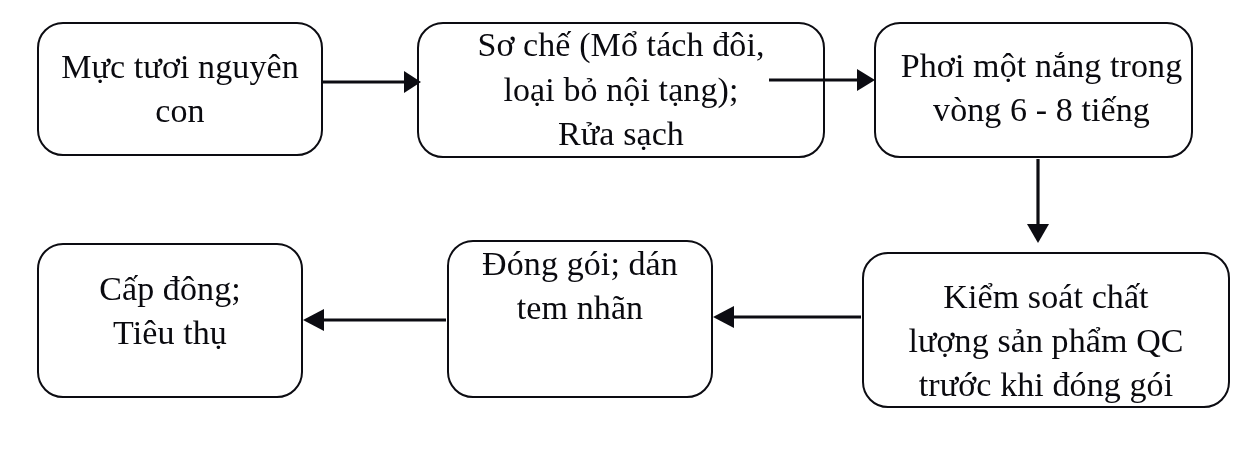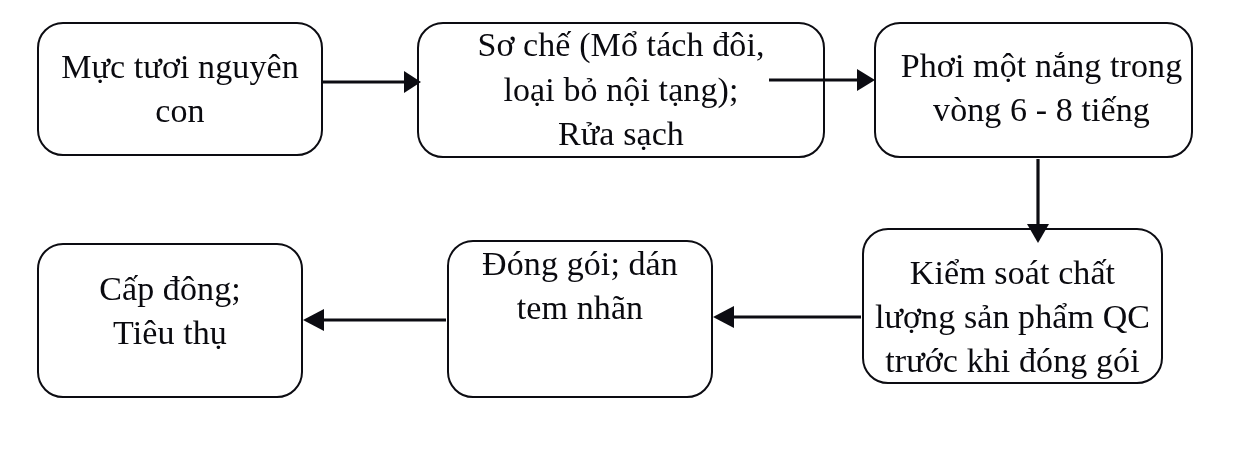--- a/index.html
+++ b/index.html
@@ -40,21 +40,21 @@
   
   #node-raw-squid      { left: 37px;  top: 22px;  width: 286px; height: 134px; }
   #node-raw-squid .node-label      { padding-top: 21px; }
 
   #node-preprocess     { left: 417px; top: 22px;  width: 408px; height: 136px; align-items: flex-end; }
   #node-preprocess .node-label     { padding-top: 17px; }
 
   #node-sun-dry        { left: 874px; top: 22px;  width: 319px; height: 136px; }
   #node-sun-dry .node-label        { padding-top: 20px; margin-left: 16px; }
 
-  #node-quality-check  { left: 862px; top: 228px; width: 301px; height: 156px; }
+  #node-quality-check  { left: 862px; top: 252px; width: 368px; height: 156px; }
   #node-quality-check .node-label  { padding-top: 21px; }
 
   #node-packaging      { left: 447px; top: 240px; width: 266px; height: 158px; }
   #node-packaging .node-label      { }
 
   #node-freeze-consume { left: 37px;  top: 243px; width: 266px; height: 155px; }
   #node-freeze-consume .node-label { padding-top: 22px; font-family: Liberation Serif, serif; }
 
   
   #arrow-layer {

